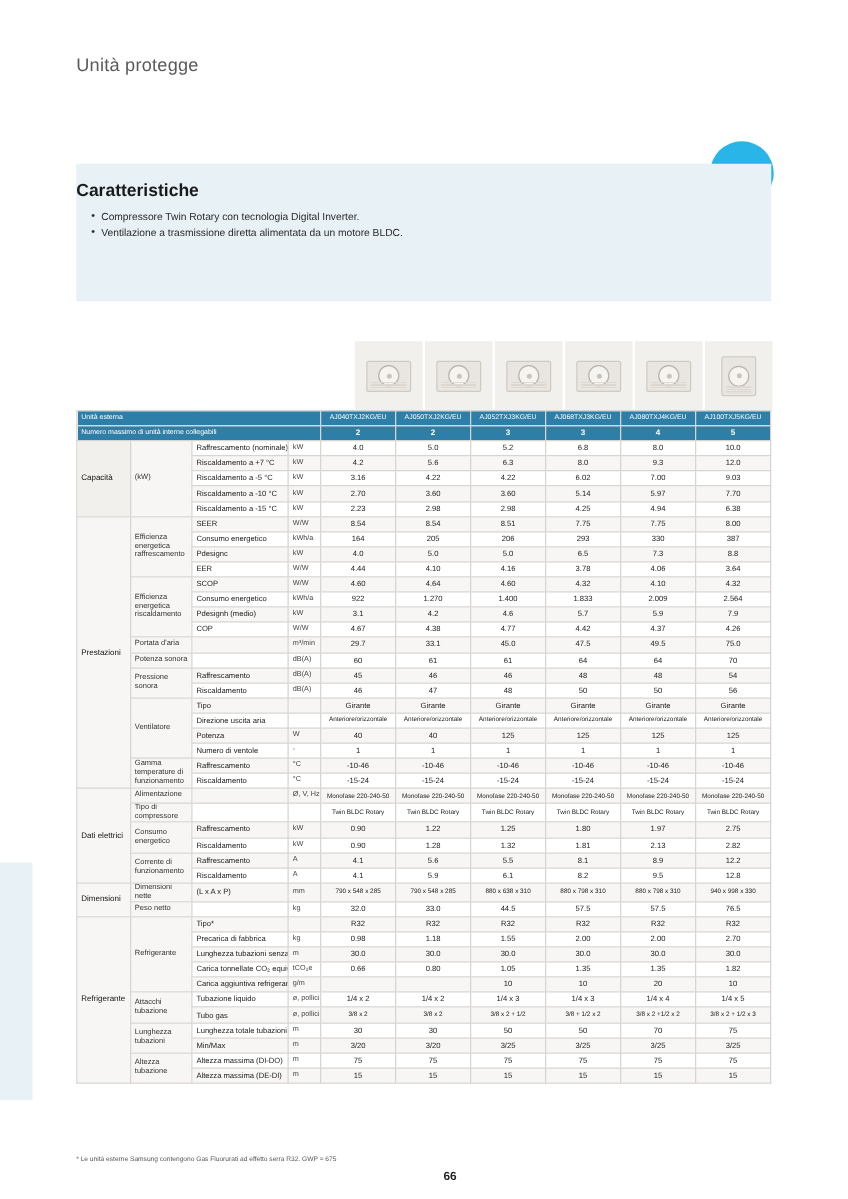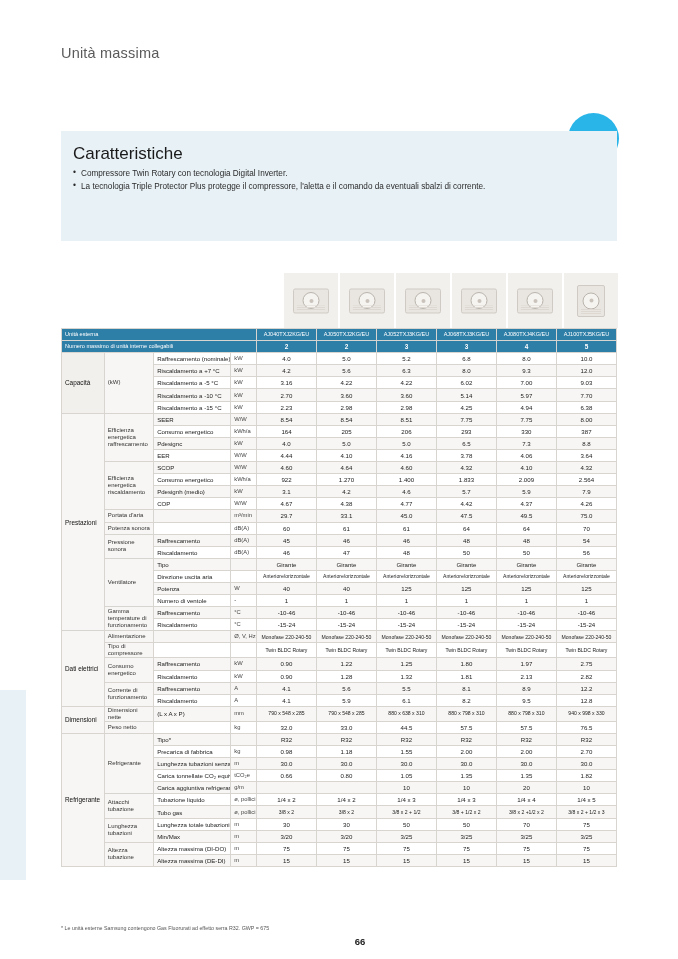--- a/index.html
+++ b/index.html
@@ -23,22 +23,22 @@
     font-size:31px;font-weight:bold;color:#111;
     letter-spacing:-.6px;
   }
 
   
   .features{
     position:absolute;left:61px;top:131px;width:556px;height:110px;
     background:#e8f1f6;
   }
   .features h3{
-    margin:0;position:absolute;left:12px;top:13px;
-    font-size:17px;font-weight:normal;color:#1a1a1a;
+    margin:0;position:absolute;left:0;top:13px;
+    font-size:14px;font-weight:bold;color:#1a1a1a;
   }
   .features ul{
     margin:0;padding:0;list-style:none;
     position:absolute;left:12px;top:36px;
   }
   .features li{
     font-size:8.2px;color:#2b2b2b;line-height:13.4px;
     padding-left:8px;position:relative;
   }
   .features li:before{
@@ -147,29 +147,29 @@
     background:#e8f1f6;
   }
 </style>
 </head>
 <body>
 
 <div class="page">
 
   <div class="leftnotch"></div>
 
-  <div class="eyebrow">Unità massima</div>
+  <div class="eyebrow">Unità protegge</div>
 
   <div class="r32">R32</div>
 
   <div class="features">
     <h3>Caratteristiche</h3>
     <ul id="features-list">
         <li>Compressore Twin Rotary con tecnologia Digital Inverter.</li>
-        <li>La tecnologia Triple Protector Plus protegge il compressore, l'aletta e il comando da eventuali sbalzi di corrente.</li>
+        <li>Ventilazione a trasmissione diretta alimentata da un motore BLDC.</li>
       </ul>
   </div>
 
   <div class="imgstrip">
     <div class="imgcell" style="left:0px;">
         <div class="unit">
           <div class="body">
             <div class="fan"></div>
             <div class="grille"></div>
           </div>

